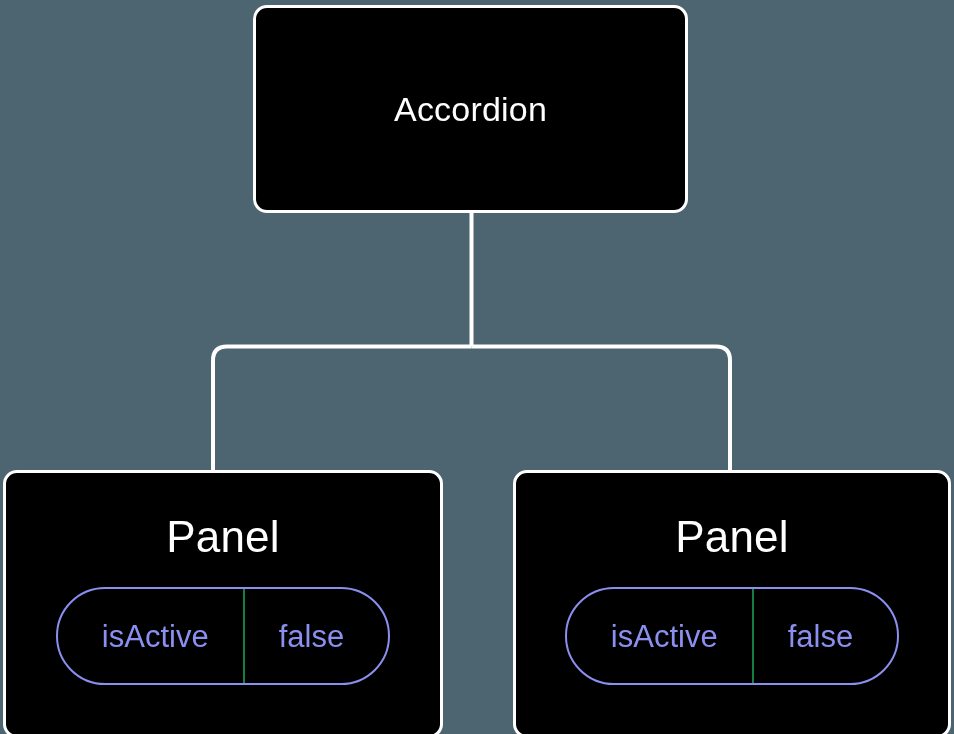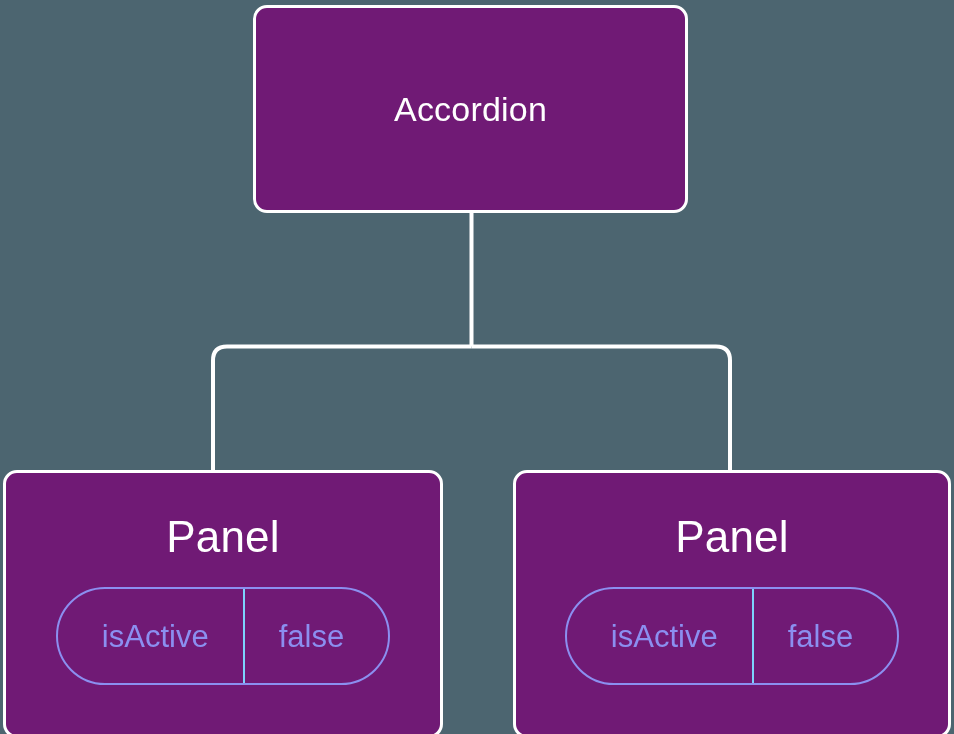--- a/index.html
+++ b/index.html
@@ -30,21 +30,21 @@
     width: 954px;
     height: 734px;
     z-index: 1;
   }
 
   
   .node {
     position: absolute;
     z-index: 2;
     box-sizing: border-box;
-    background: #701a75;
+    background: #000000;
     border: 3px solid #ffffff;
     border-radius: 14px;
     display: flex;
     flex-direction: column;
     align-items: center;
   }
 
   .node-root {
     left: 253px;
     top: 5px;
@@ -106,21 +106,21 @@
     white-space: nowrap;
     box-sizing: border-box;
   }
 
   .prop-key {
     padding: 0 34px 0 44px;
   }
 
   .prop-value {
     padding: 0 44px 0 34px;
-    border-left: 2px solid #7dd3fc;
+    border-left: 2px solid #15803d;
   }
 </style>
 </head>
 <body>
 
 <div id="canvas">
 
   <svg id="edges" viewBox="0 0 954 734" width="954" height="734" xmlns="http://www.w3.org/2000/svg">
 
     <path d="M 471.5 211 L 471.5 346.5" fill="none" stroke="#ffffff" stroke-width="4" stroke-linecap="butt"></path>

